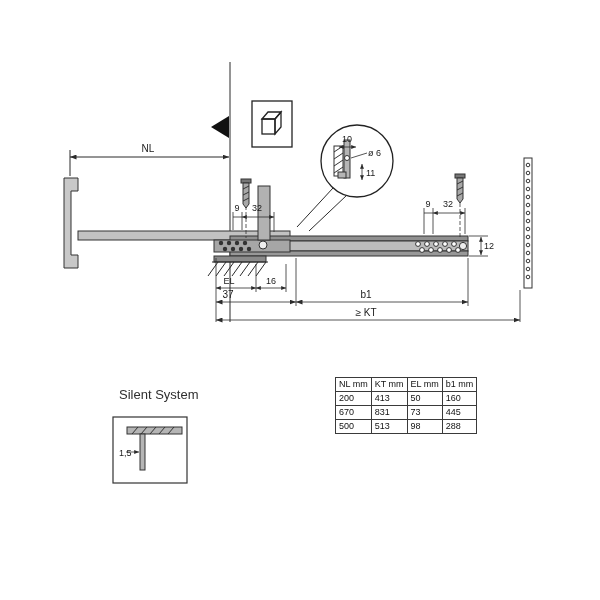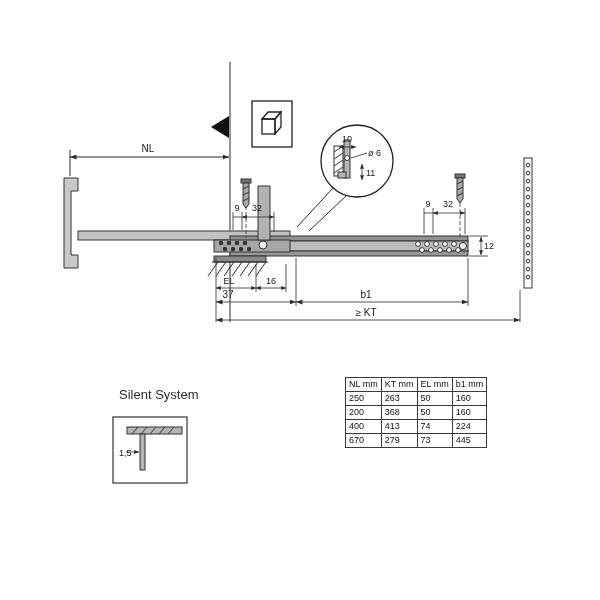--- a/index.html
+++ b/index.html
@@ -2,21 +2,21 @@
 <html><head>
 <meta charset="utf-8">
 <style>
   html,body{margin:0;padding:0;background:#fff;}
   body{width:600px;height:600px;position:relative;font-family:"Liberation Sans",sans-serif;overflow:hidden;}
   .drawing{position:absolute;left:0;top:0;}
   svg text{fill:#1a1a1a;font-family:"Liberation Sans",sans-serif;}
   .dim-label{font-size:10px;}
   .dim-small{font-size:9px;}
   .silent-title{font-size:13px;fill:#2e2e2e;}
-  .table-wrap{position:absolute;left:345px;top:377px;}
+  .table-wrap{position:absolute;left:335px;top:377px;}
   table{border-collapse:collapse;}
   td,th{border:1px solid #3a3a3a;font-size:9px;font-weight:normal;color:#111;
         padding:1px 3px 1px 3px;text-align:left;line-height:11px;min-width:24px;}
 </style>
 </head>
 <body>
 
 <svg class="drawing" width="600" height="600" viewBox="0 0 600 600">
   <defs>
     <marker id="arr" markerUnits="userSpaceOnUse" markerWidth="7" markerHeight="5" refX="6.5" refY="2.5" orient="auto-start-reverse">
@@ -224,38 +224,32 @@
     <thead>
       <tr>
         <th>NL mm</th>
         <th>KT mm</th>
         <th>EL mm</th>
         <th>b1 mm</th>
       </tr>
     </thead>
     <tbody>
       <tr>
-        <td>250</td>
-        <td>263</td>
+        <td>200</td>
+        <td>413</td>
         <td>50</td>
         <td>160</td>
       </tr>
       <tr>
-        <td>200</td>
-        <td>368</td>
-        <td>50</td>
-        <td>160</td>
-      </tr>
-      <tr>
-        <td>400</td>
-        <td>413</td>
-        <td>74</td>
-        <td>224</td>
-      </tr>
-      <tr>
         <td>670</td>
-        <td>279</td>
+        <td>831</td>
         <td>73</td>
         <td>445</td>
+      </tr>
+      <tr>
+        <td>500</td>
+        <td>513</td>
+        <td>98</td>
+        <td>288</td>
       </tr>
     </tbody>
   </table>
 </div>
 
 </body></html>

